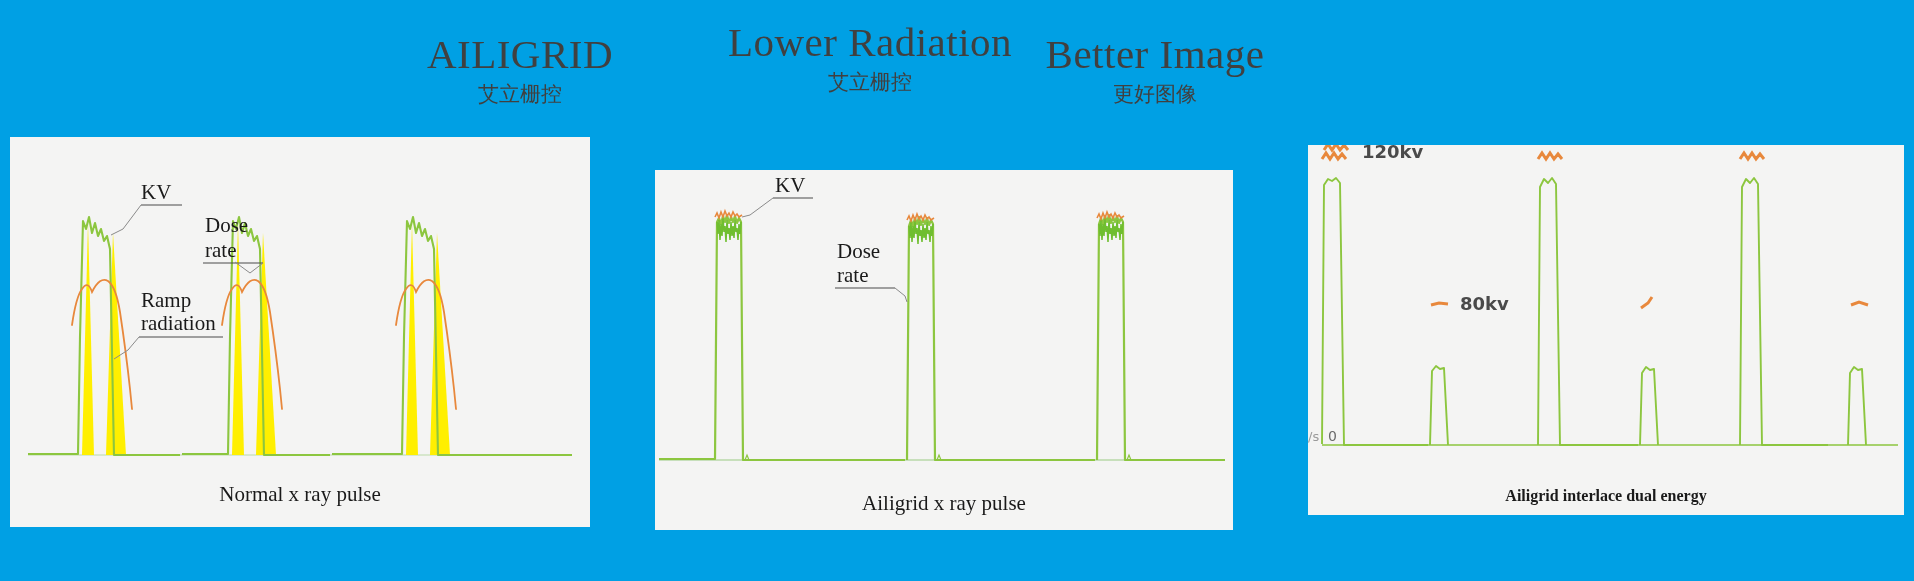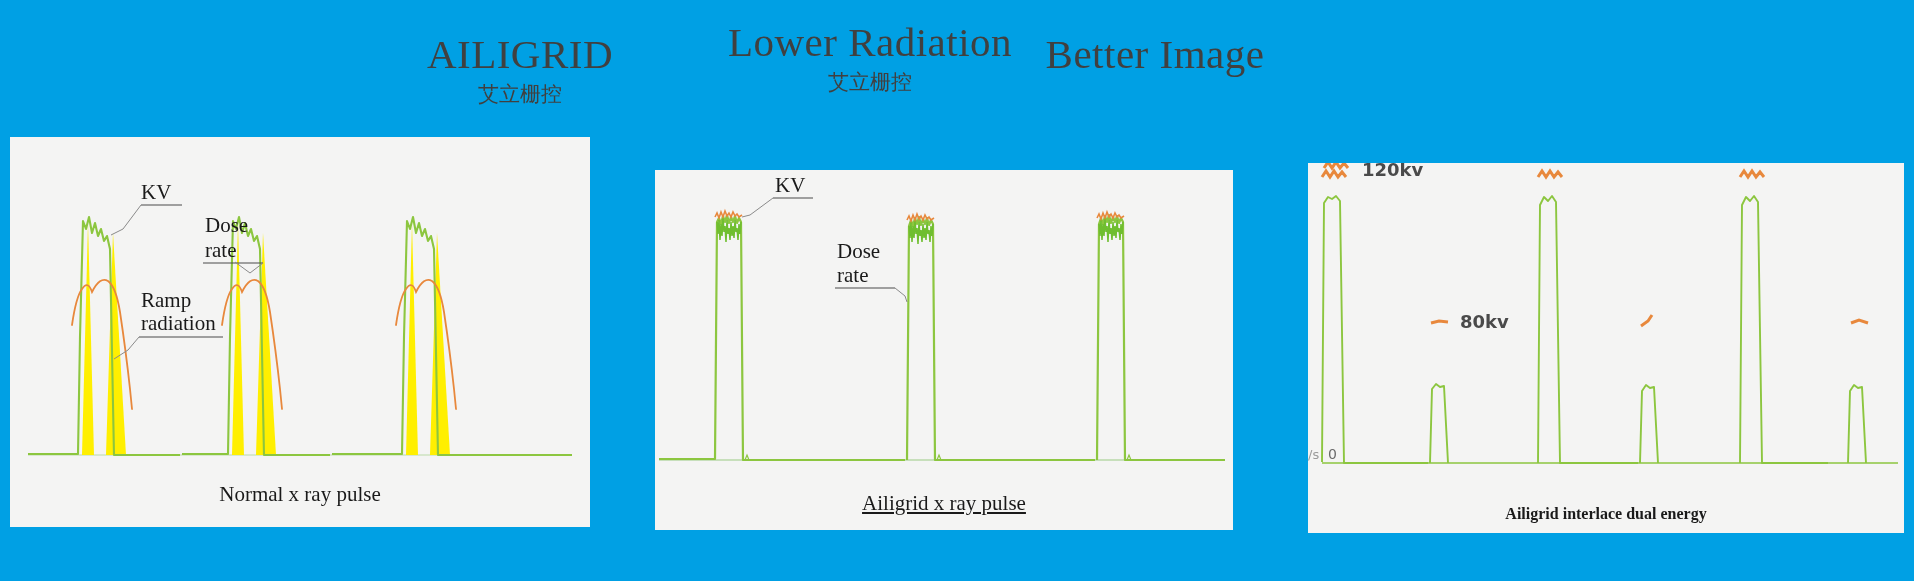--- a/index.html
+++ b/index.html
@@ -47,60 +47,61 @@
   #headline-better  { left: 895px;  top: 30px; width: 520px; }
 
   
   .panel {
     position: absolute;
     background: #f4f4f3;
     box-sizing: border-box;
   }
   #panel-1 { left: 10px;   top: 137px; width: 580px;  height: 390px; }
   #panel-2 { left: 655px;  top: 170px; width: 578px;  height: 360px; }
-  #panel-3 { left: 1308px; top: 163px; width: 596px;  height: 370px; }
+  #panel-3 { left: 1308px; top: 145px; width: 596px;  height: 370px; }
 
   .plot {
     position: absolute;
     left: 0;
     top: 0;
     width: 100%;
     height: 100%;
   }
   .plot svg { display: block; width: 100%; height: 100%; }
 
   .caption {
     position: absolute;
     left: 0;
     width: 100%;
     text-align: center;
     font-family: "Liberation Serif", "DejaVu Serif", serif;
     font-size: 21px;
     color: #1a1a1a;
   }
   #caption-1 { bottom: 20px; }
-  #caption-2 { bottom: 14px; text-decoration: underline; }
+  #caption-2 { bottom: 14px; }
   #caption-3 { bottom: 10px; font-weight: bold; font-size: 16px; }
 
   
 </style>
 </head>
 <body>
 
 <div id="header">
   <div class="headline" id="headline-brand">
     <div class="en">AILIGRID</div>
     <div class="zh">艾立栅控</div>
   </div>
   <div class="headline" id="headline-lower">
     <div class="en">Lower Radiation</div>
     <div class="zh">艾立栅控</div>
   </div>
   <div class="headline" id="headline-better">
     <div class="en">Better Image</div>
+    <div class="zh">更好图像</div>
   </div>
 </div>
 
 <div class="panel" id="panel-1">
   <div class="plot">
     <svg viewBox="0 0 580 390" preserveAspectRatio="none" xmlns="http://www.w3.org/2000/svg">
 
       <line x1="18" y1="318" x2="562" y2="318" stroke="#b9d9a8" stroke-width="1.2"></line>
 
       <path d="M72,318 L78,86 L84,318 Z" fill="#ffef00"></path>

